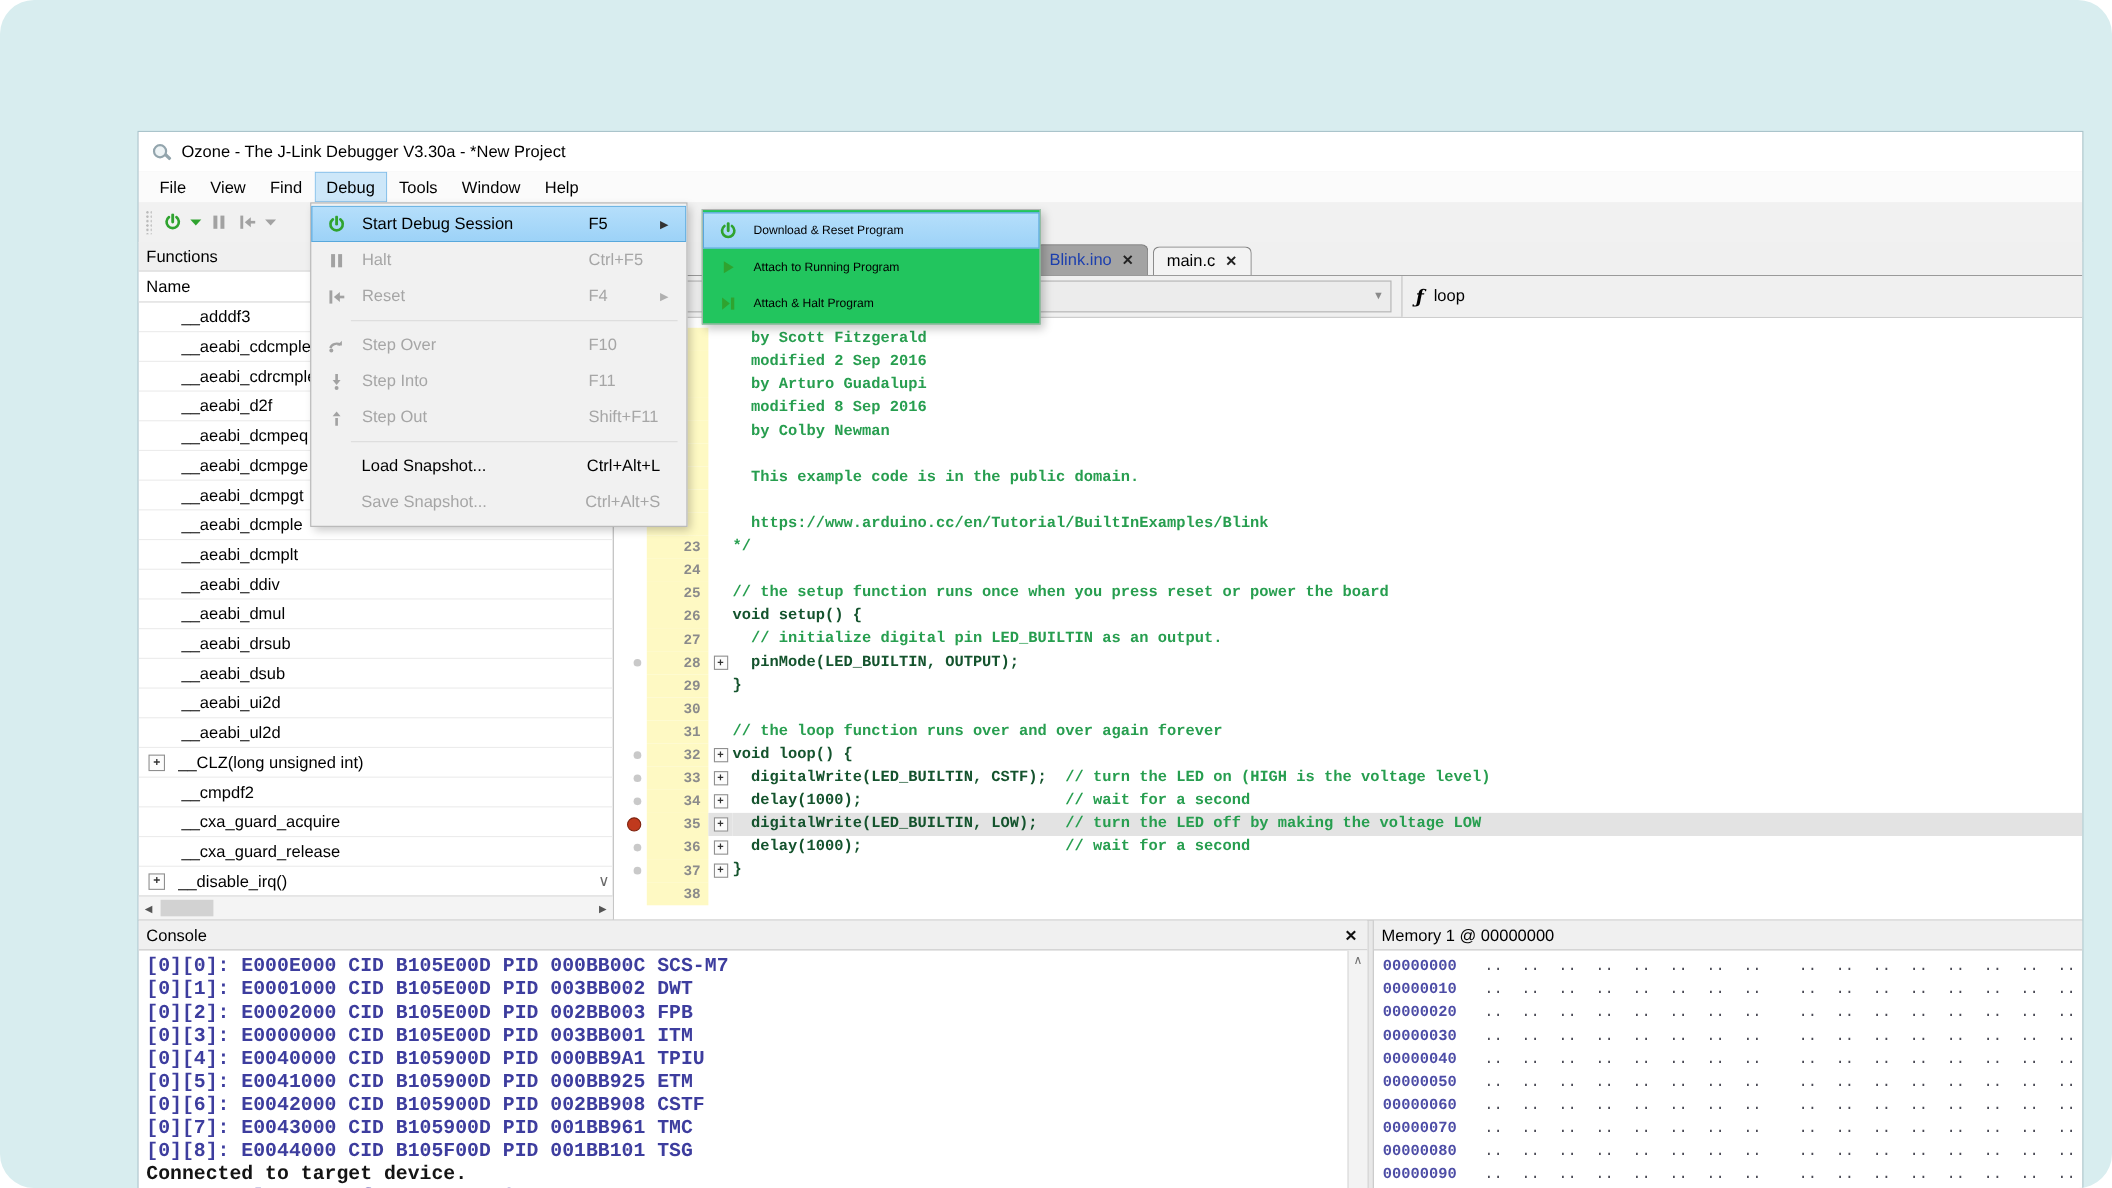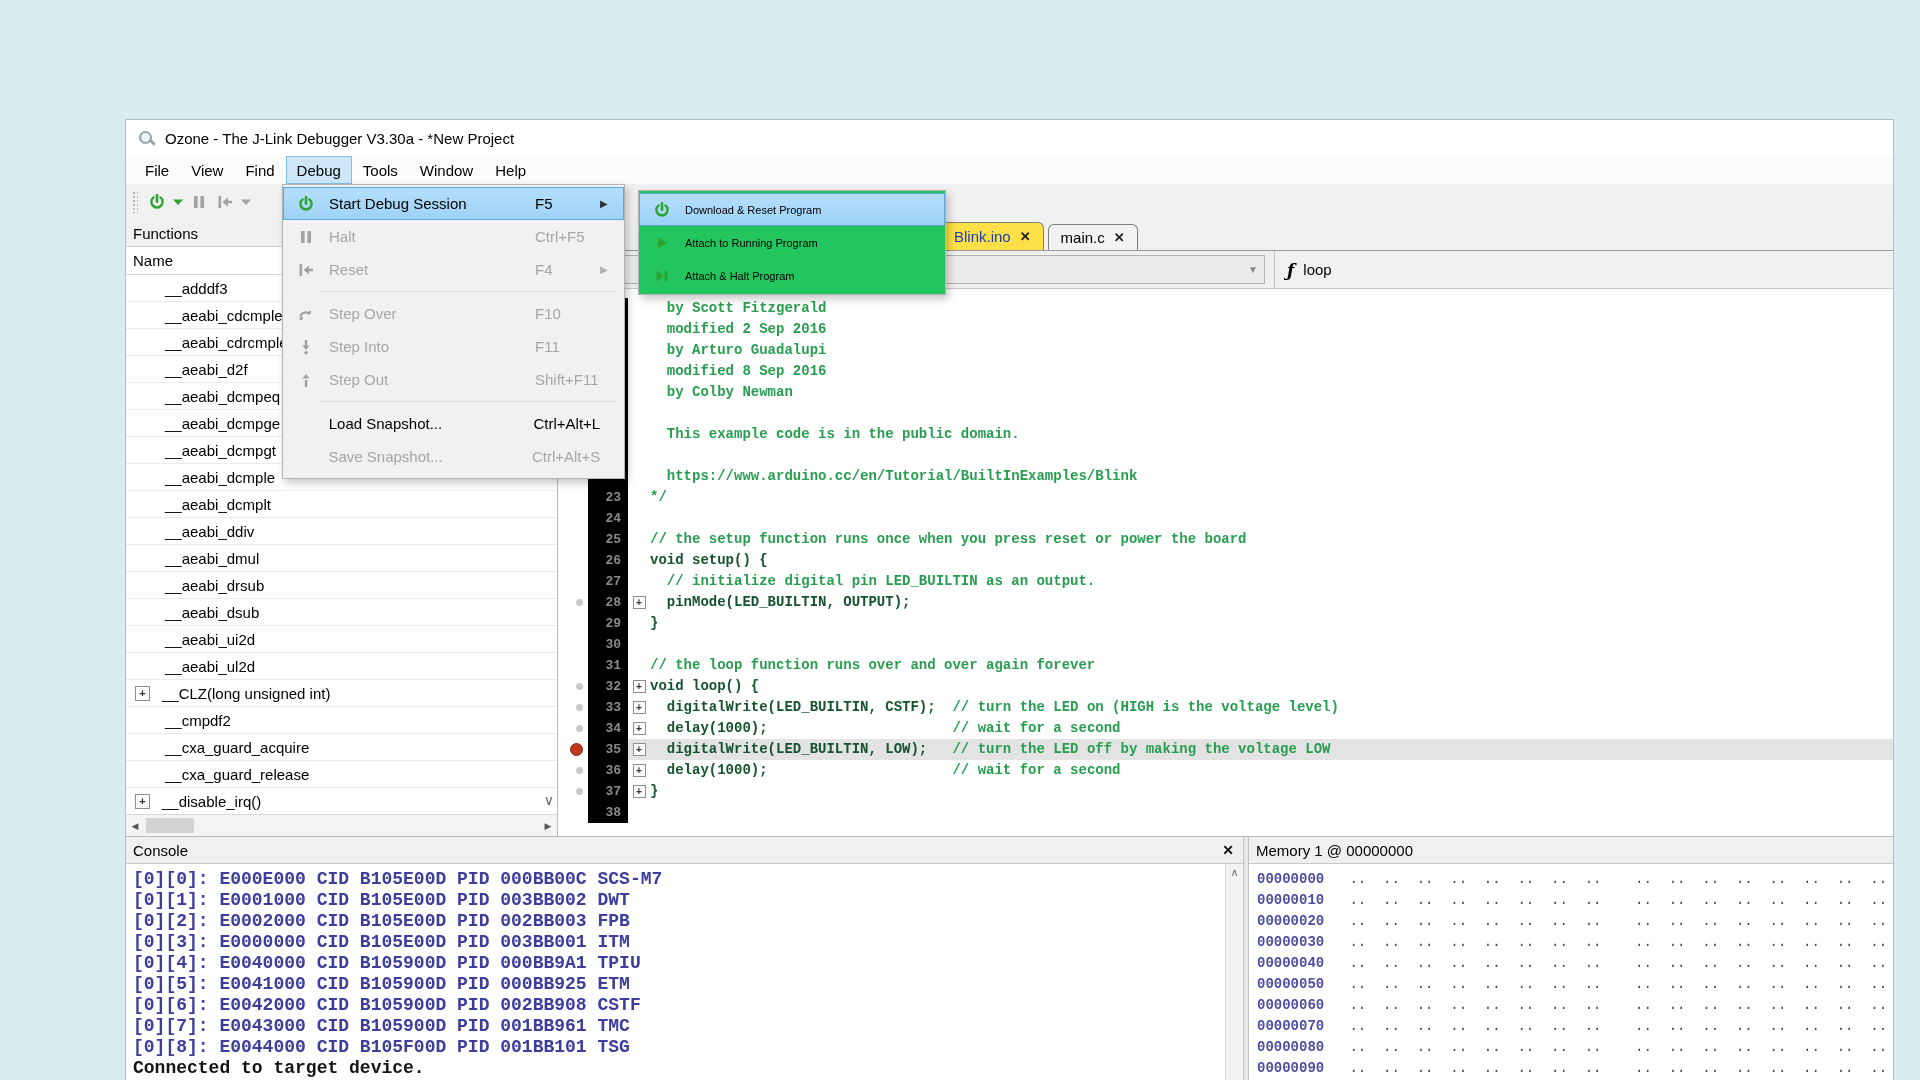--- a/index.html
+++ b/index.html
@@ -1,17 +1,17 @@
 <!DOCTYPE html>
 <html><head>
 <meta charset="utf-8">
 <style>
   html,body{margin:0;padding:0;}
   .page{position:relative;width:1920px;height:1080px;background:#d8edef;overflow:hidden;
-        font-family:"Liberation Sans",sans-serif;color:#000;}
+        font-family:"Liberation Sans",sans-serif;color:#000;border-radius:31px;}
   .window{position:absolute;left:126px;top:120px;width:1767px;height:960px;background:#f0f0f0;
           box-shadow:0 0 0 1px #aac4cb;overflow:hidden;}
   
   .titlebar{height:36px;background:#fff;display:flex;align-items:center;padding-left:12px;gap:10px;font-size:15px;}
   .app-icon{width:17px;height:17px;position:relative;display:inline-block;}
   .app-icon::before{content:"";position:absolute;left:1px;top:1px;width:9px;height:9px;border:2px solid #93a5ad;border-radius:50%;background:#eef4f6;}
   .app-icon::after{content:"";position:absolute;left:11px;top:11px;width:7px;height:3px;background:#93a5ad;transform:rotate(45deg);border-radius:1px;}
   
   .menubar{height:28px;background:#fbfbfb;display:flex;align-items:stretch;font-size:15px;padding-left:8px;}
   .mb-item{display:flex;align-items:center;padding:0 11px;cursor:default;}
@@ -37,38 +37,38 @@
   .fp-vchevron{position:absolute;right:3px;bottom:28px;color:#6a6a6a;font-size:14px;}
   .fp-hscroll{height:21px;border-top:1px solid #d9d9d9;background:#f4f4f4;position:relative;display:flex;align-items:center;}
   .hs-arrow{width:18px;text-align:center;color:#555;font-size:9px;}
   .hs-arrow.right{position:absolute;right:0;}
   .hs-thumb{position:absolute;left:20px;width:48px;top:3px;bottom:3px;background:#d2d2d2;}
   
   .editor{flex:1;display:flex;flex-direction:column;background:#fff;min-width:0;}
   .tabbar{height:30px;background:#f0f0f0;border-bottom:1px solid #9a9a9a;display:flex;align-items:flex-end;padding-left:372px;}
   .tab-ghost{width:16px;height:26px;border-left:1px solid #8a8a8a;transform:skewX(22deg);margin-right:-6px;background:#f6f6f6;}
   .tab{height:27px;display:flex;align-items:center;gap:9px;padding:0 12px;border:1px solid #7f7f7f;border-bottom:none;
-       border-radius:6px 6px 0 0;background:#fde047;font-size:15px;margin-right:4px;position:relative;z-index:2;}
+       border-radius:6px 6px 0 0;background:#a3a3a3;font-size:15px;margin-right:4px;position:relative;z-index:2;}
   .tab.inactive{background:#f3f3f3;height:25px;z-index:1;}
   .tab .tab-label{color:#000;}
   .tab.active .tab-label{color:#1c3fae;}
   .tab-close{font-size:13px;font-weight:bold;color:#222;}
   .selectorbar{height:37px;background:#f0f0f0;border-bottom:1px solid #c9c9c9;position:relative;}
   .combo{position:absolute;left:3px;top:4px;width:702px;height:27px;background:#ececec;border:1px solid #b3b3b3;}
   .combo-arrow{position:absolute;right:6px;top:8px;color:#8a8a8a;font-size:10px;}
   .fn-indicator{position:absolute;left:716px;top:0;bottom:0;border-left:1px solid #c2c2c2;display:flex;align-items:center;padding-left:12px;gap:9px;background:#f0f0f0;right:0;}
   .fn-glyph{font-family:"DejaVu Serif",serif;font-style:italic;font-weight:bold;font-size:17px;}
   .fn-name-txt{font-size:15px;}
   
   .code{flex:1;overflow:hidden;padding-top:9px;font-family:"Liberation Mono",monospace;font-weight:bold;font-size:14px;position:relative;}
   .line{height:21px;display:flex;align-items:center;}
   .bp-cell{width:30px;height:21px;display:flex;align-items:center;justify-content:flex-end;padding-right:5px;box-sizing:border-box;}
   .marker-dot{width:7px;height:7px;border-radius:50%;background:#c9c9c9;}
   .marker-bp{width:13px;height:13px;border-radius:50%;background:#c0391d;border:1px solid #7e2410;box-sizing:border-box;}
-  .num-cell{width:40px;height:21px;background:#000000;color:#8b8b8b;font-size:13px;display:flex;align-items:center;justify-content:flex-end;padding-right:7px;box-sizing:border-box;}
+  .num-cell{width:56px;height:21px;background:#fef9c3;color:#8b8b8b;font-size:13px;display:flex;align-items:center;justify-content:flex-end;padding-right:7px;box-sizing:border-box;}
   .exp-cell{width:22px;height:21px;display:flex;align-items:center;justify-content:center;}
   .exp-cell .expand-box{margin-left:0;width:11px;height:11px;font-size:10px;}
   .line-text{flex:1;white-space:pre;height:21px;line-height:21px;min-width:0;}
   .line.hl .exp-cell,.line.hl .line-text{background:#e3e3e3;}
   .seg-k{color:#14532d;}
   .seg-c{color:#279e4f;}
   
   .bottom{position:absolute;left:0;right:0;top:716px;bottom:0;display:flex;border-top:1px solid #b9b9b9;}
   .console{width:1117px;display:flex;flex-direction:column;background:#fff;position:relative;}
   .pane-title{height:26px;background:#f0f0f0;border-bottom:1px solid #c9c9c9;display:flex;align-items:center;padding:0 7px;font-size:15px;}

